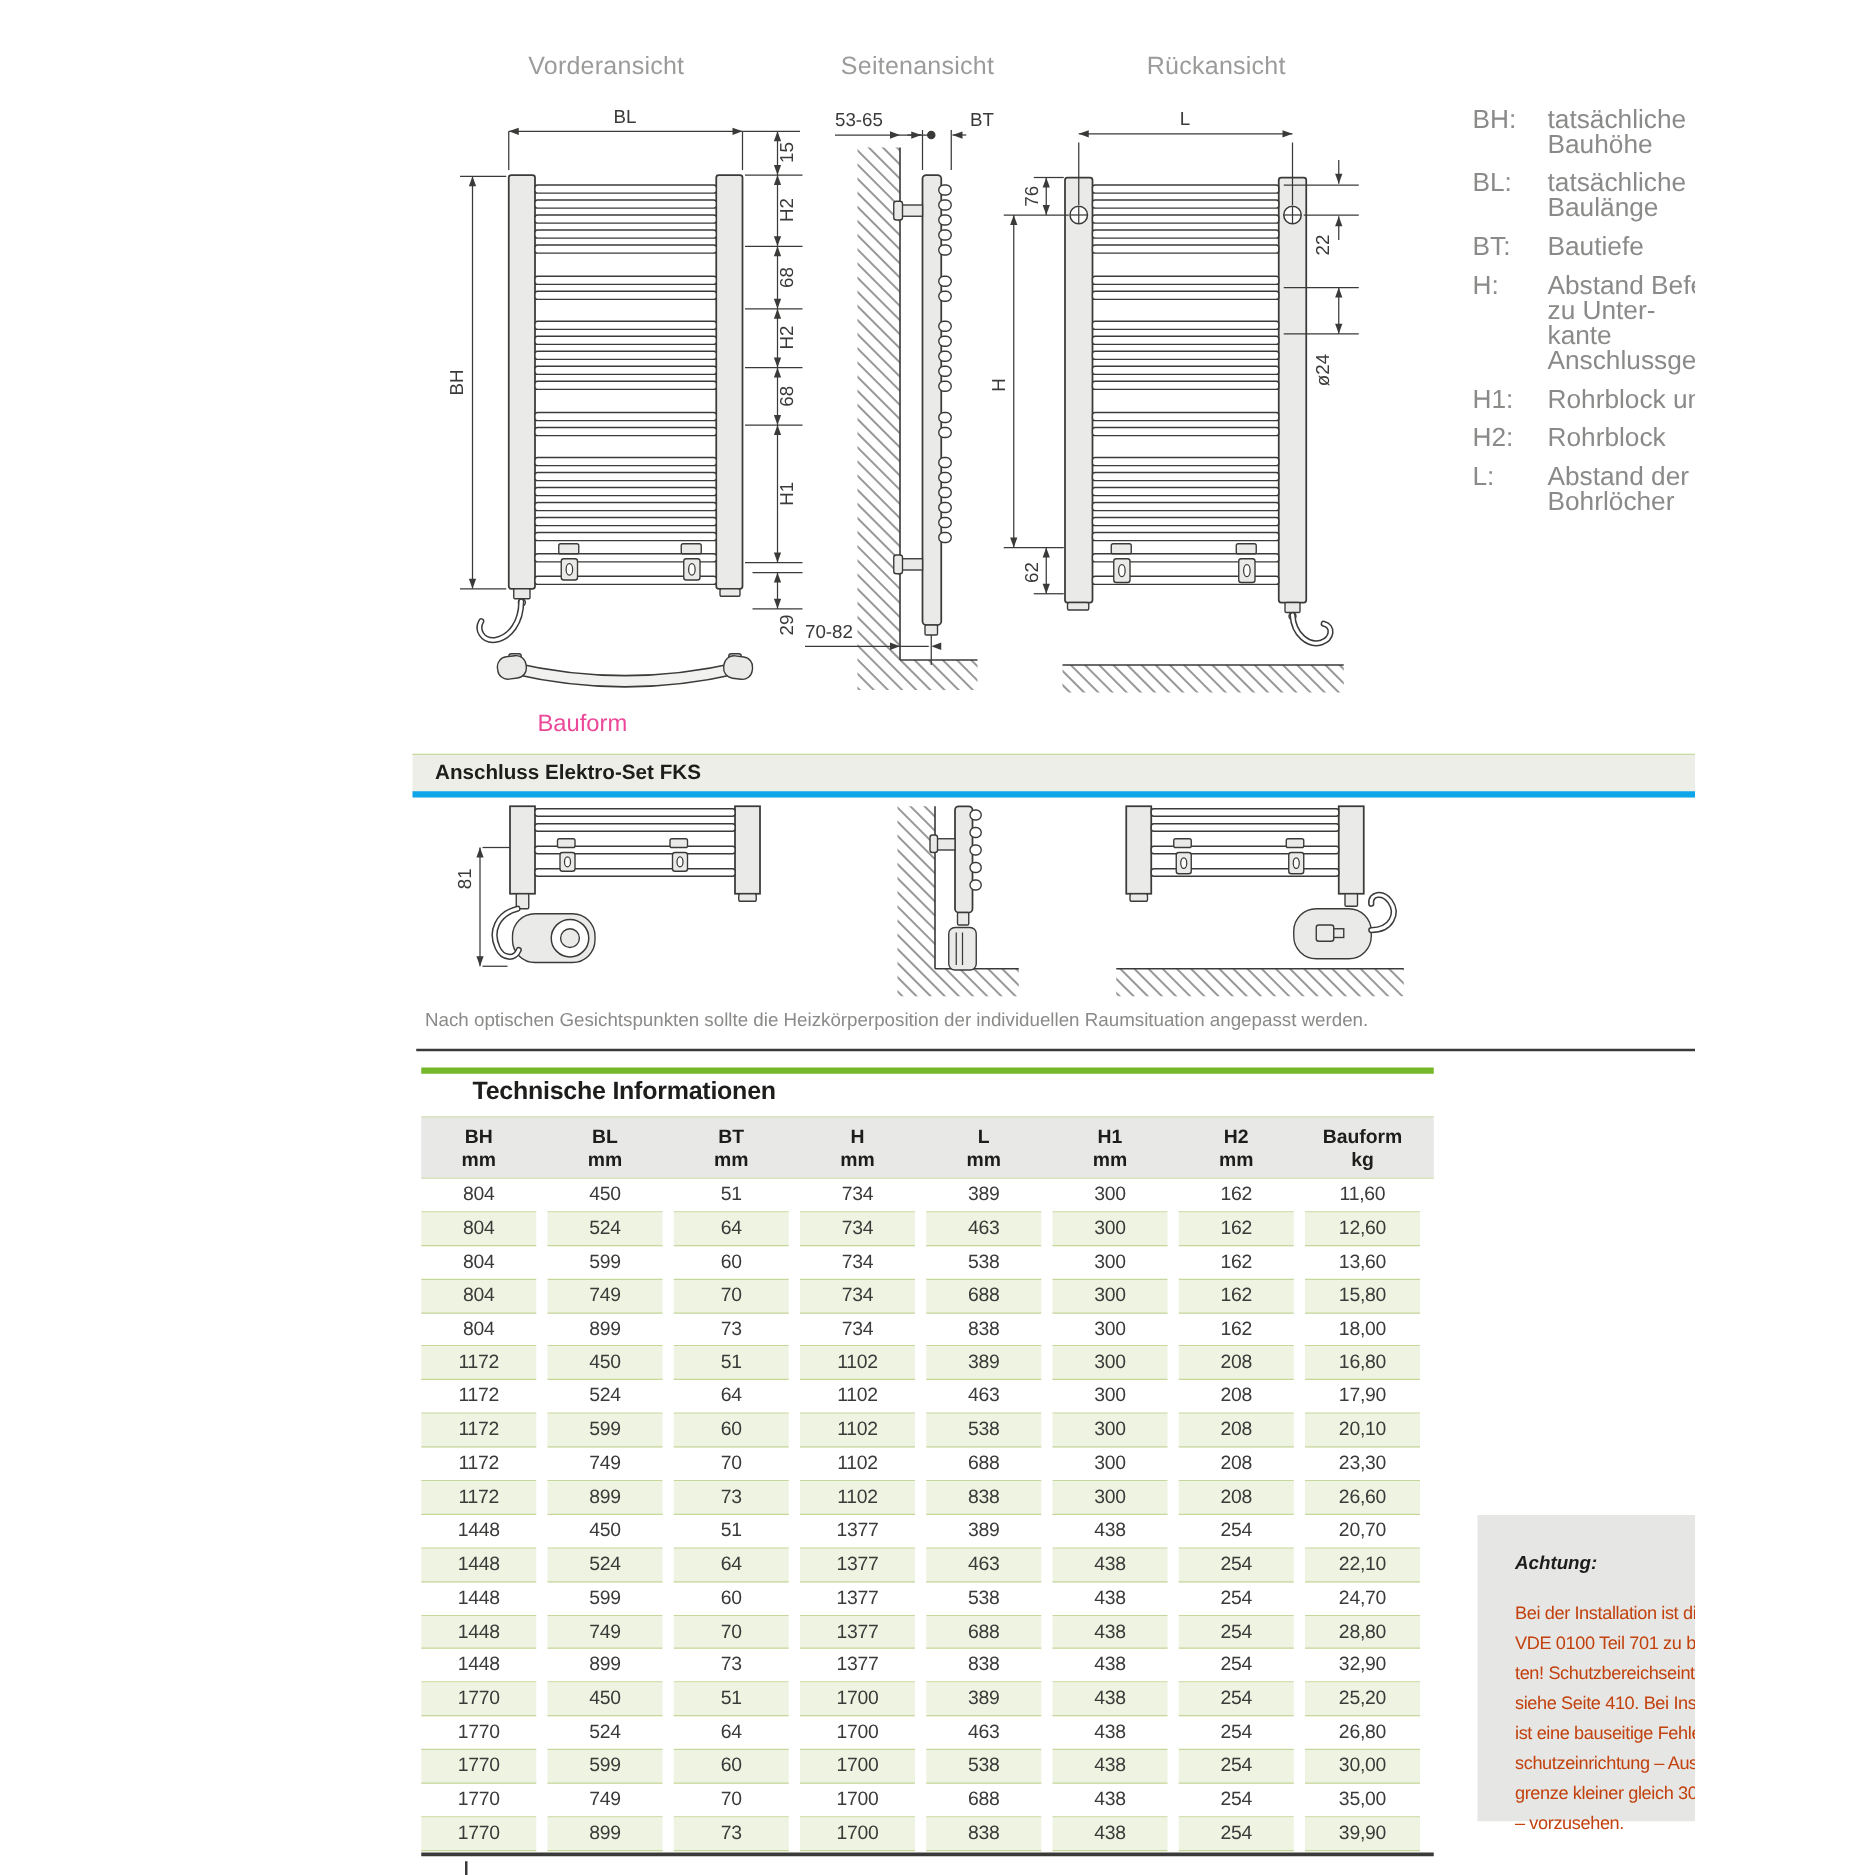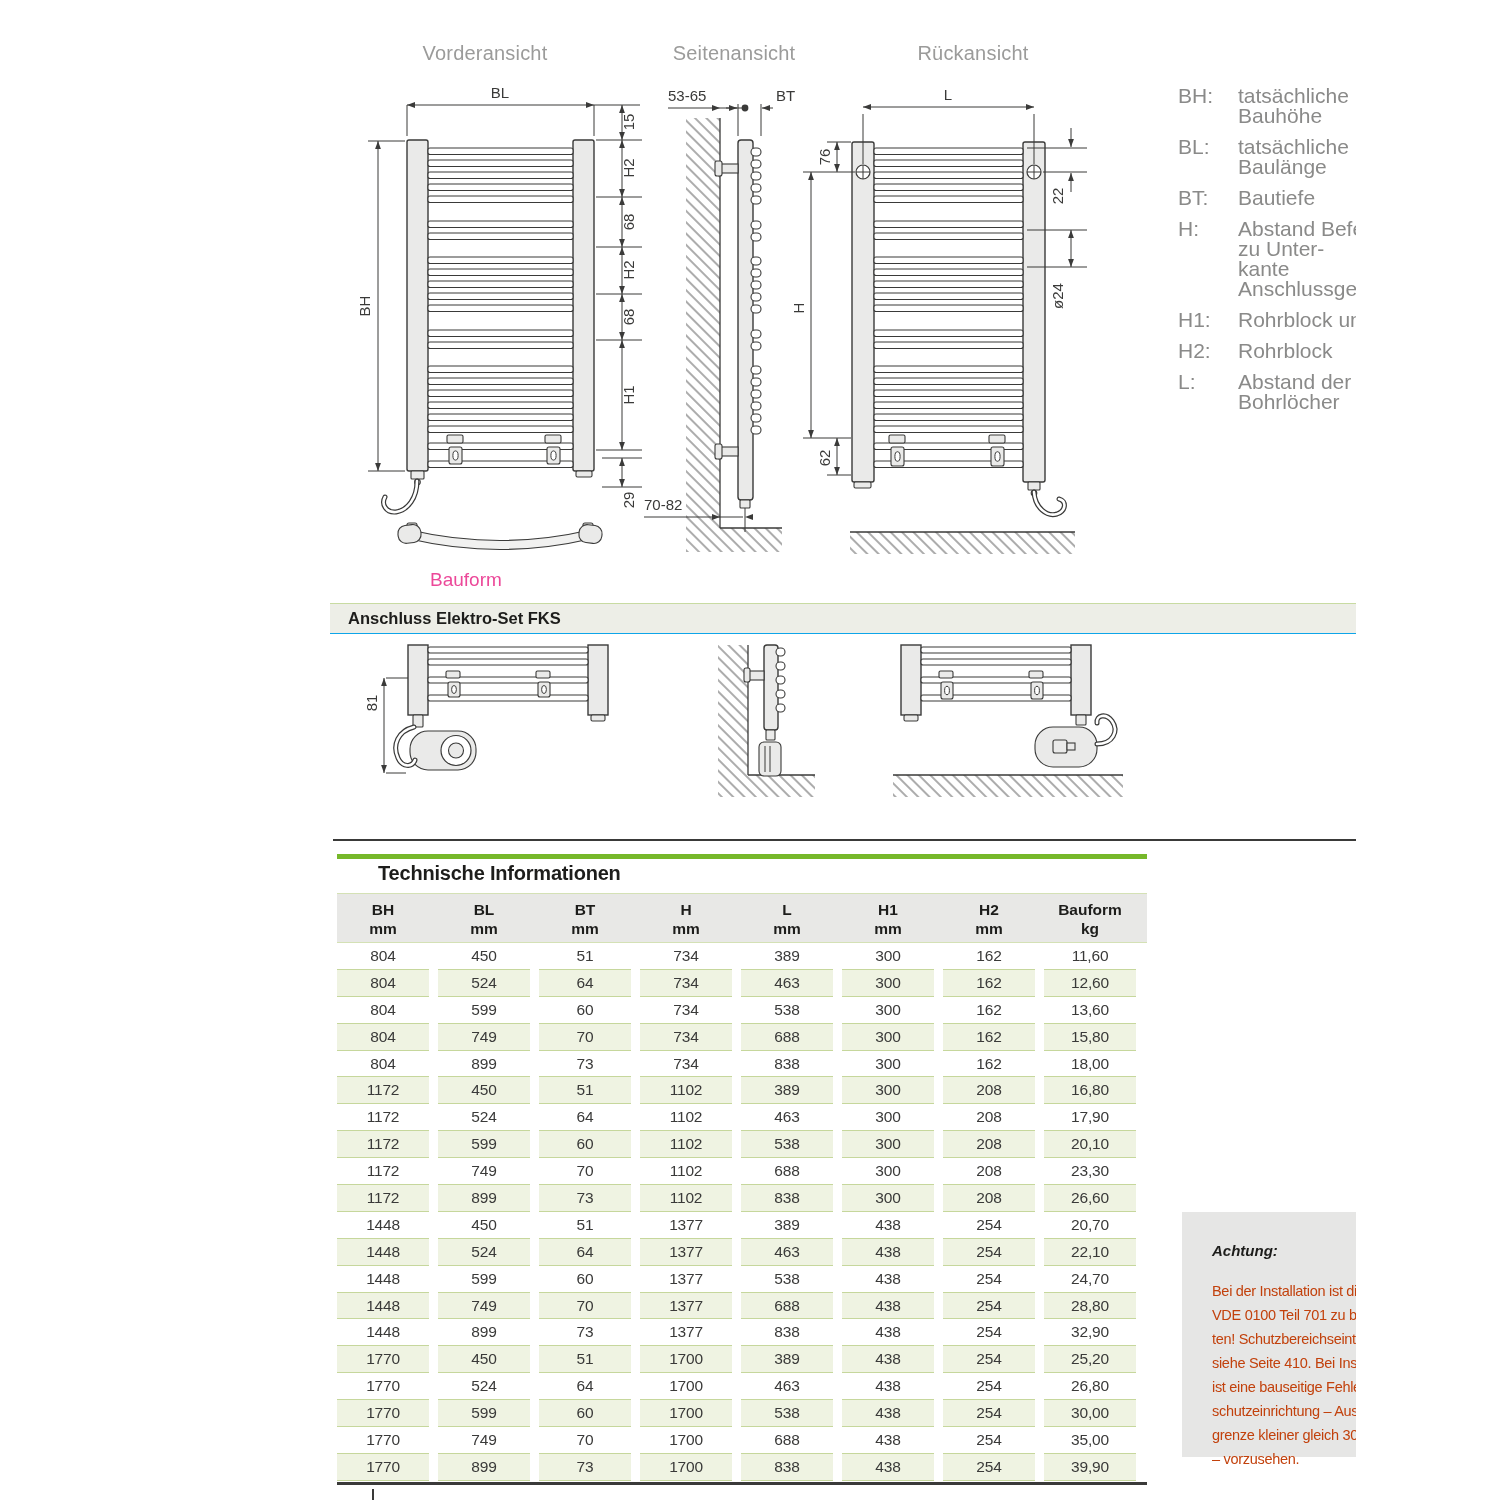--- a/index.html
+++ b/index.html
@@ -8,21 +8,21 @@
   .abs{position:absolute;}
   .view-title{font-size:20px;color:#9b9b9a;text-align:center;width:220px;letter-spacing:.2px;}
   .gray-label{font-size:19px;color:#ec4899;}
   
   #legend{left:1178px;top:86px;width:260px;}
   .legend-row{display:flex;margin-bottom:11px;font-size:21px;color:#8a8a89;line-height:20px;}
   .legend-key{width:60px;flex:0 0 60px;}
   .legend-text{white-space:pre-line;}
   
   #elektro-band{left:330px;top:603px;width:1107px;height:29px;background:#edeee7;
-      border-top:1px solid #c8dba2;border-bottom:1px solid #0ea5e9;}
+      border-top:1px solid #c8dba2;border-bottom:5px solid #0ea5e9;}
   #elektro-band .band-text{font-size:16.5px;font-weight:bold;color:#1d1d1b;padding:5px 0 0 18px;}
   #note-text{left:340px;top:808px;width:960px;font-size:15px;color:#8a8a89;}
   .dark-rule{background:#3a3a39;}
   #green-bar{left:337px;top:854px;width:810px;height:5px;background:#76b82a;}
   #table-title{left:338px;top:862px;font-size:20px;font-weight:bold;color:#1d1d1b;letter-spacing:-.2px;margin-left:40px;}
   #thead-bg{left:337px;top:893px;width:810px;height:48px;background:#e8e8e6;
       border-top:1px solid #d4e1b5;border-bottom:1px solid #d4e1b5;}
   
   #spec-table{left:328px;top:894px;border-collapse:separate;border-spacing:9px 0;table-layout:fixed;width:817px;}
   #spec-table th{width:92px;height:49px;padding:0;font-size:15.5px;font-weight:bold;color:#1d1d1b;
@@ -416,20 +416,21 @@
     <rect class="detail" x="150" y="82" width="62" height="40" rx="18"></rect>
     <rect class="detail" x="168" y="95" width="14" height="13" rx="2"></rect>
     <rect class="detail" x="182" y="98" width="8" height="7"></rect>
     <path class="cable-out" d="M212,99 C228,99 234,86 227,76 C221,68 211,70 212,78"></path>
     <path class="cable-in" d="M212,99 C228,99 234,86 227,76 C221,68 211,70 212,78"></path>
 
     <rect class="hatchfill" x="8" y="130" width="230" height="22"></rect>
     <line class="edge" x1="8" y1="130" x2="238" y2="130"></line>
   </svg>
 
+  <div id="note-text" class="abs">Nach optischen Gesichtspunkten sollte die Heizkörperposition der individuellen Raumsituation angepasst werden.</div>
 
   <div class="abs dark-rule" style="left:333px;top:839px;width:1104px;height:2px;"></div>
   <div id="green-bar" class="abs"></div>
   <div id="table-title" class="abs">Technische Informationen</div>
   <div id="thead-bg" class="abs"></div>
 
   <table id="spec-table" class="abs">
     <thead>
       <tr>
         <th>

